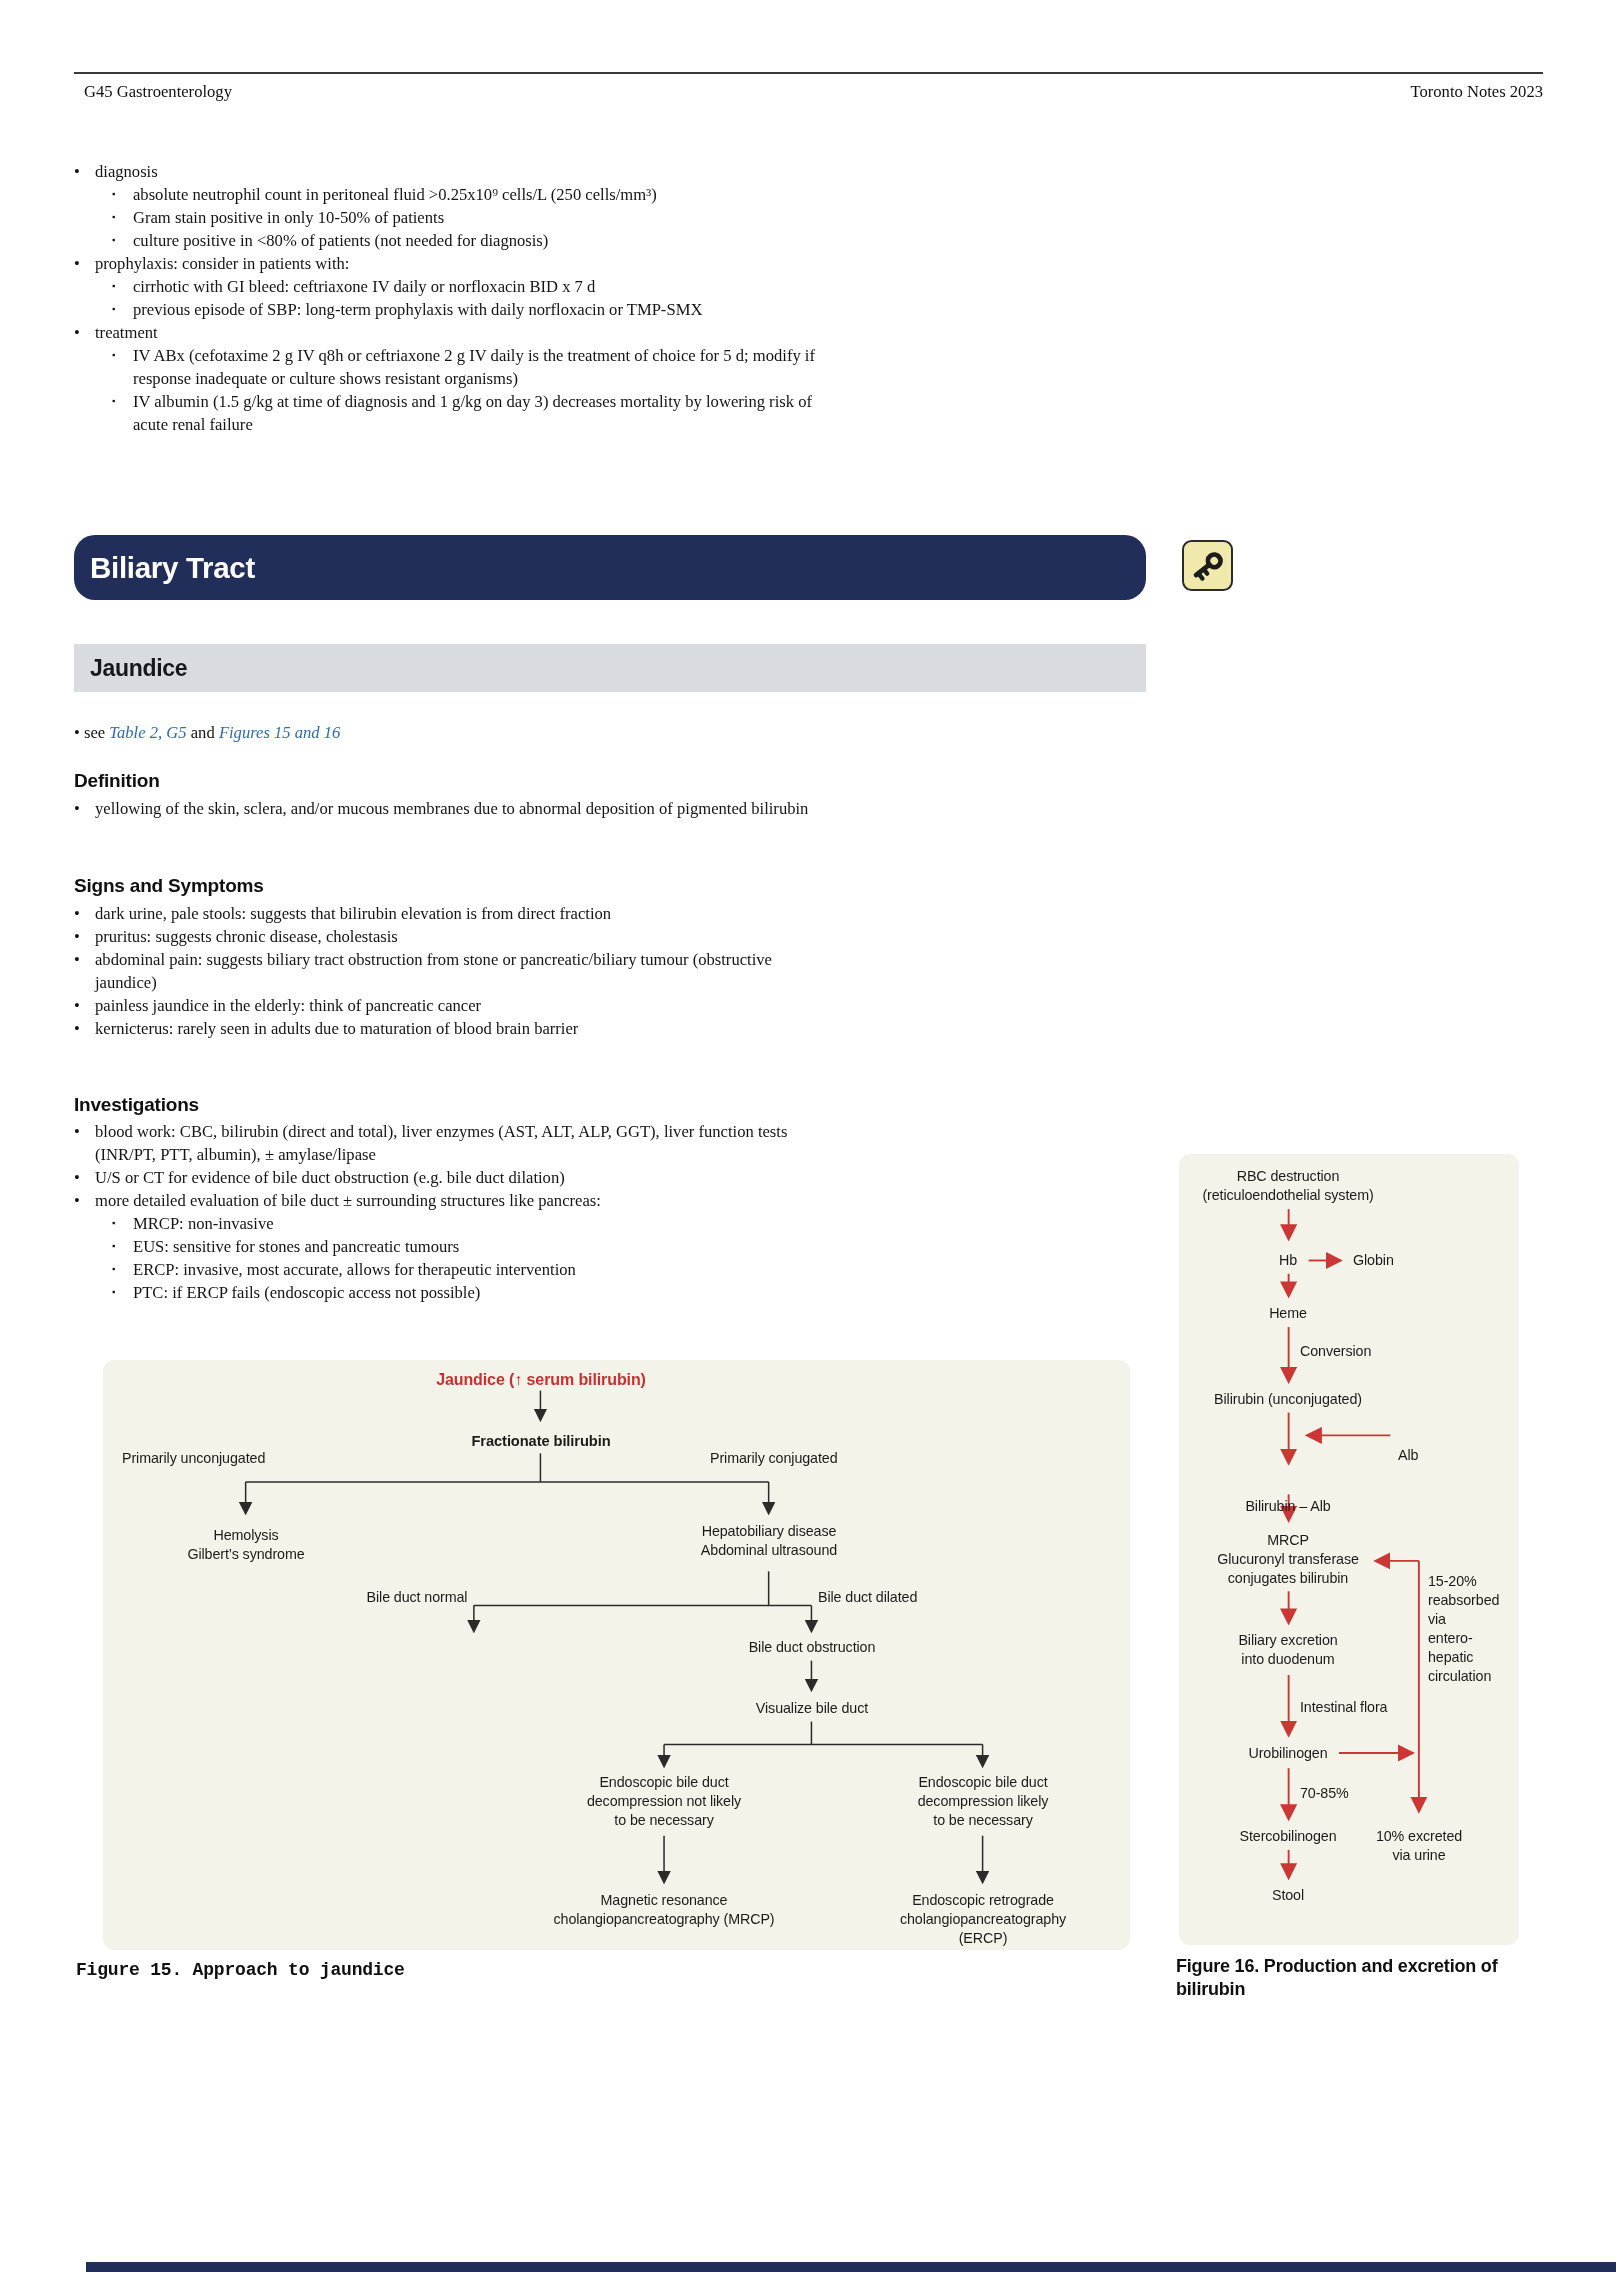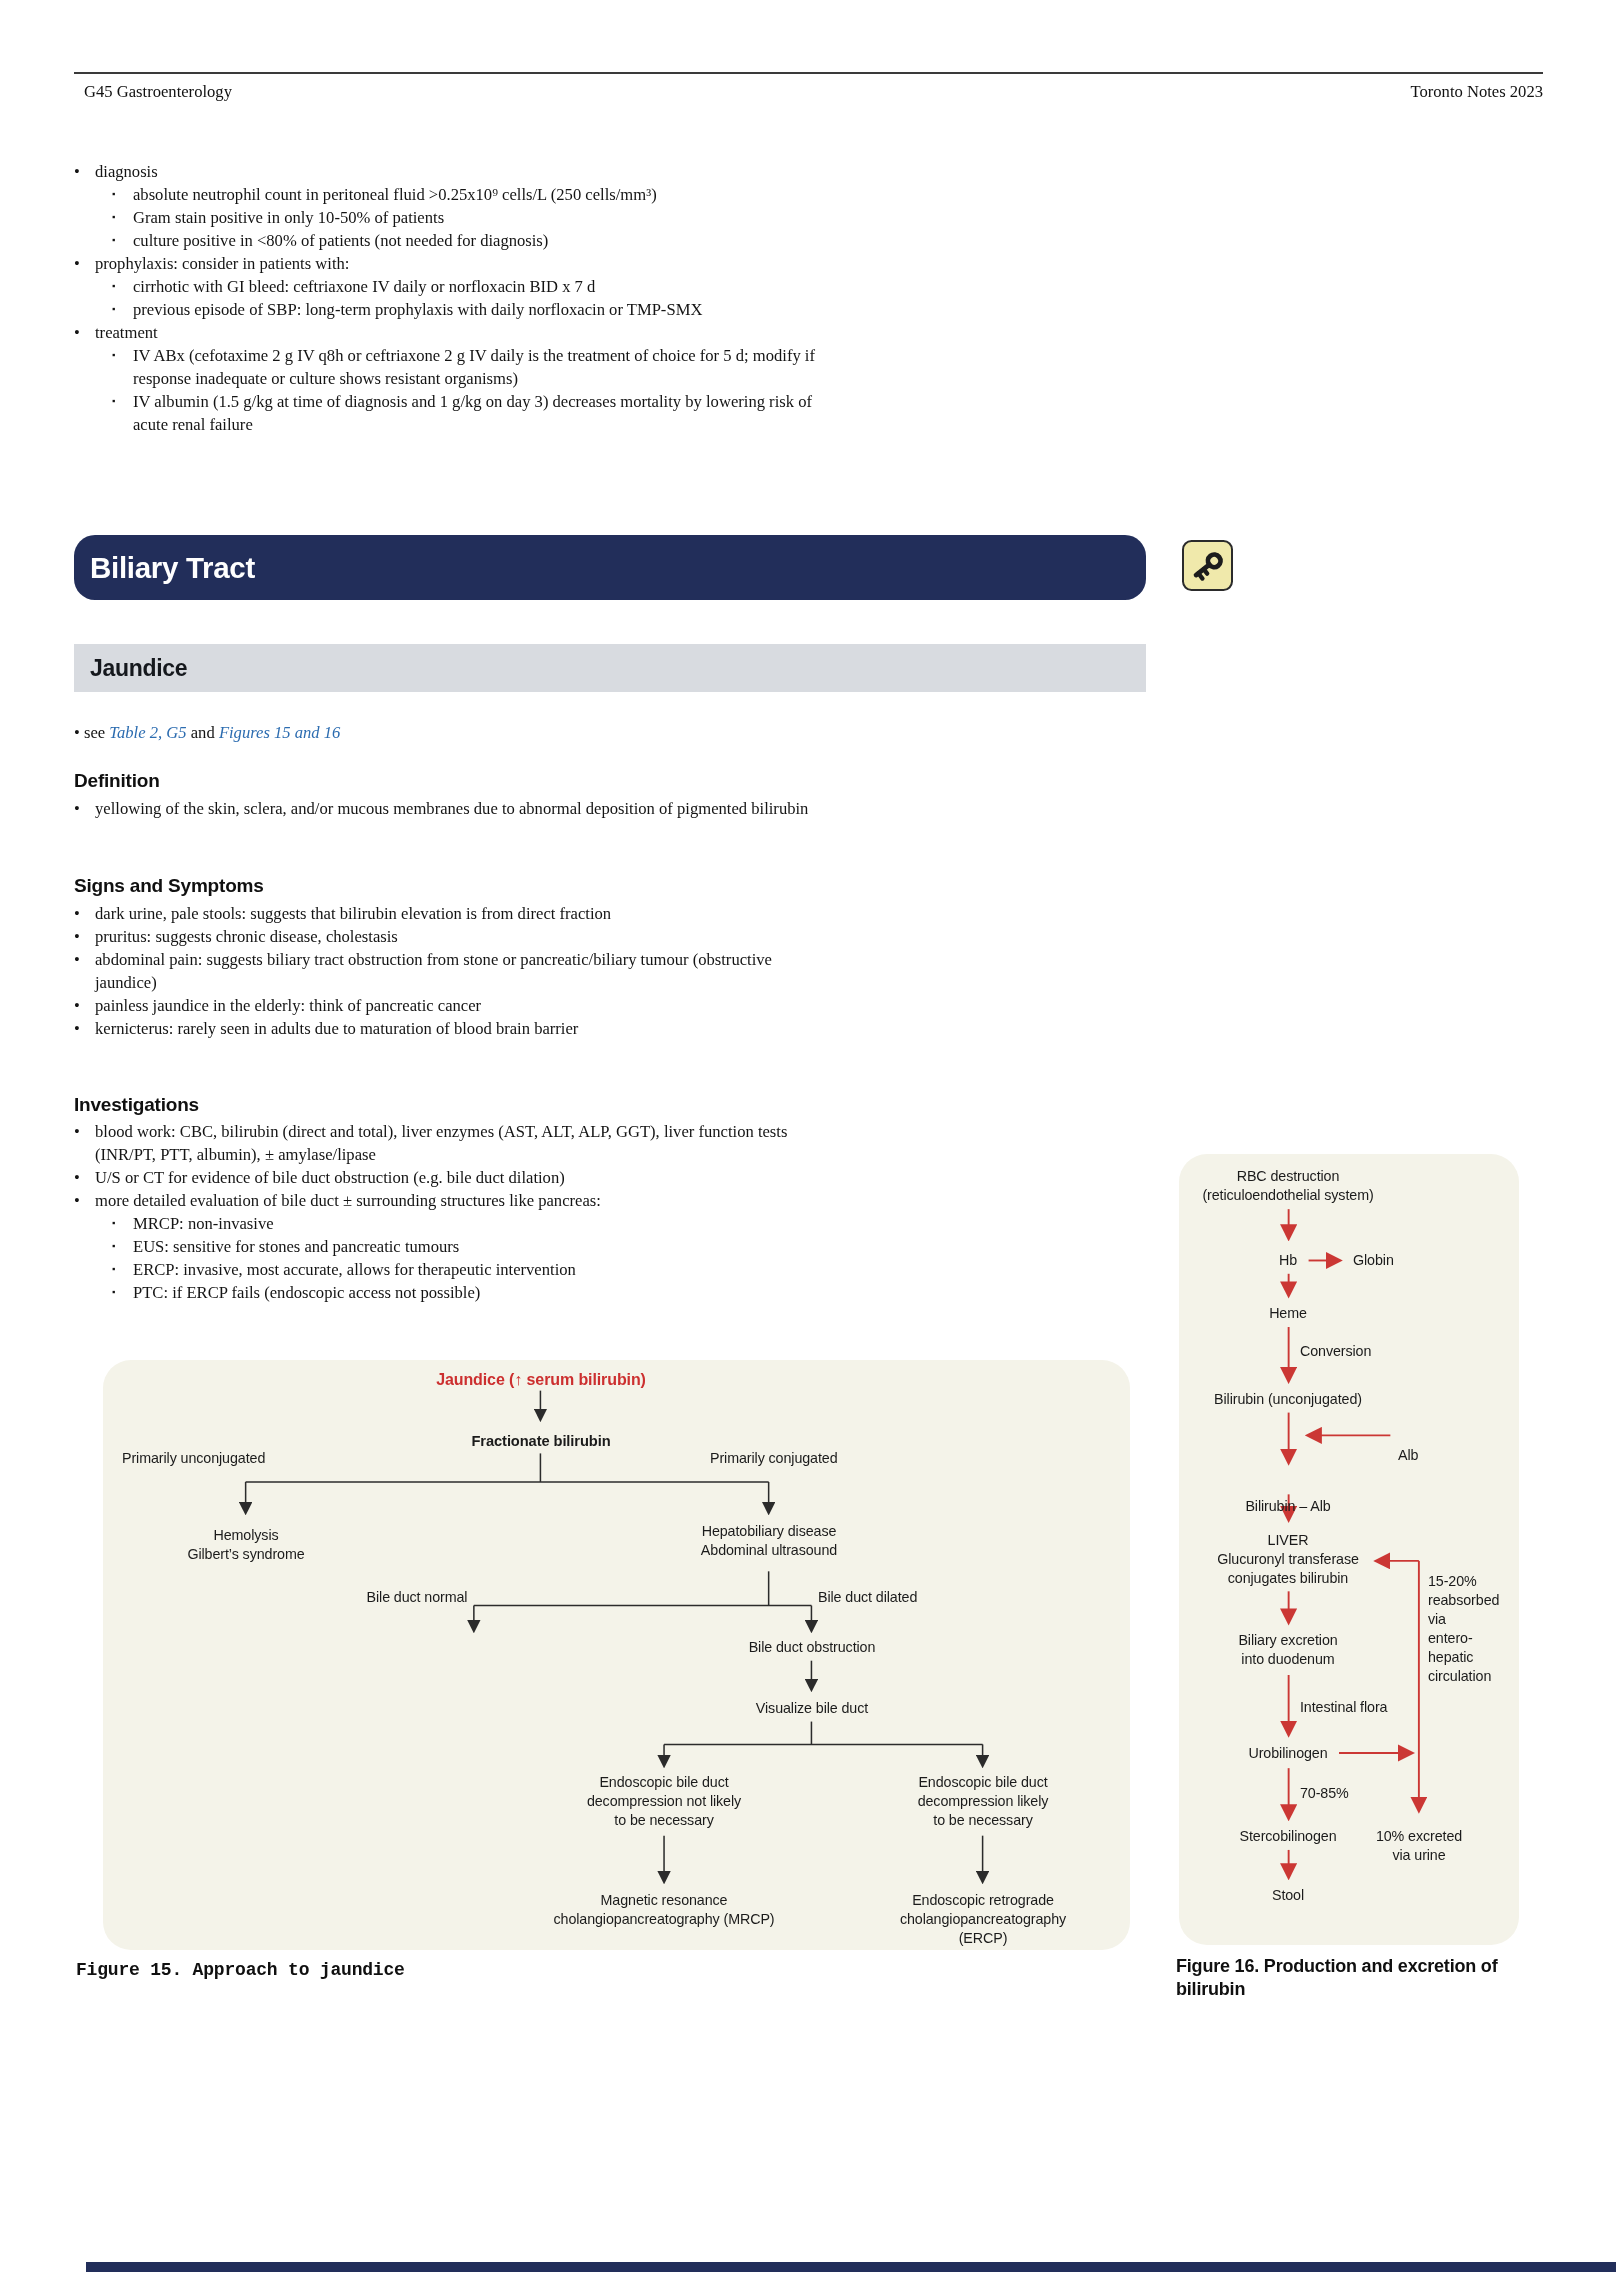--- a/index.html
+++ b/index.html
@@ -25,21 +25,21 @@
     color:#15181d;font-family:"Liberation Sans","DejaVu Sans",sans-serif;font-weight:bold;
     font-size:23px;line-height:48px;padding-left:16px;box-sizing:border-box;letter-spacing:-0.3px;}
   .keybadge{position:absolute;left:1182px;top:540px;width:51px;height:51px;background:#f0e9ab;
     border:2.4px solid #2b2b2b;border-radius:9.5px;box-sizing:border-box;}
   
   .shead{position:absolute;left:74px;font-family:"Liberation Sans","DejaVu Sans",sans-serif;
     font-weight:bold;font-size:19px;color:#101010;letter-spacing:-0.2px;}
   .seeline{position:absolute;left:74px;top:723px;font-size:16.6px;}
   .seeline .lnk{color:#2c6cb0;font-style:italic;}
   
-  .figbox{position:absolute;background:#f4f3e9;border-radius:28px;}
+  .figbox{position:absolute;background:#f4f3e9;border-radius:11px;}
   #fig15{left:103px;top:1360px;width:1027px;height:590px;}
   #fig16{left:1179px;top:1154px;width:340px;height:791px;}
   .fn,.fnl{position:absolute;font-family:"Liberation Sans","DejaVu Sans",sans-serif;
     font-size:14.3px;line-height:19px;color:#1b1b1b;white-space:pre-line;letter-spacing:-0.1px;}
   .fn{transform:translateX(-50%);text-align:center;}
   .ftitle{font-weight:bold;color:#cc2f2f;font-size:16px;}
   .fbold{font-weight:bold;font-size:14.7px;}
   .figsvg{position:absolute;left:0;top:0;}
   .figcap{position:absolute;font-family:"Liberation Sans","DejaVu Sans",sans-serif;
     font-weight:bold;font-size:18px;color:#101010;letter-spacing:-0.2px;line-height:23px;}
@@ -257,21 +257,21 @@
   </svg>
   <div class="fn" style="left:109px;top:13.3px;">RBC destruction
 (reticuloendothelial system)</div>
   <div class="fn" style="left:109px;top:97px;">Hb</div>
   <div class="fnl" style="left:174px;top:97px;">Globin</div>
   <div class="fn" style="left:109px;top:150px;">Heme</div>
   <div class="fnl" style="left:121px;top:188px;">Conversion</div>
   <div class="fn" style="left:109px;top:236px;">Bilirubin (unconjugated)</div>
   <div class="fnl" style="left:219px;top:272px;margin-top:20px;">Alb</div>
   <div class="fn" style="left:109px;top:318px;margin-top:25px;">Bilirubin – Alb</div>
-  <div class="fn" style="left:109px;top:377px;">LIVER
+  <div class="fn" style="left:109px;top:377px;">MRCP
 Glucuronyl transferase
 conjugates bilirubin</div>
   <div class="fnl" style="left:249px;top:418px;">15-20%
 reabsorbed
 via
 entero-
 hepatic
 circulation</div>
   <div class="fn" style="left:109px;top:477px;">Biliary excretion
 into duodenum</div>

